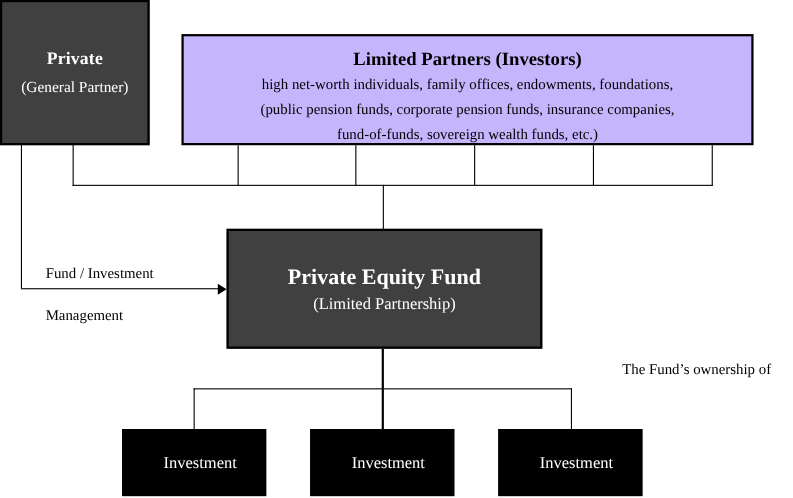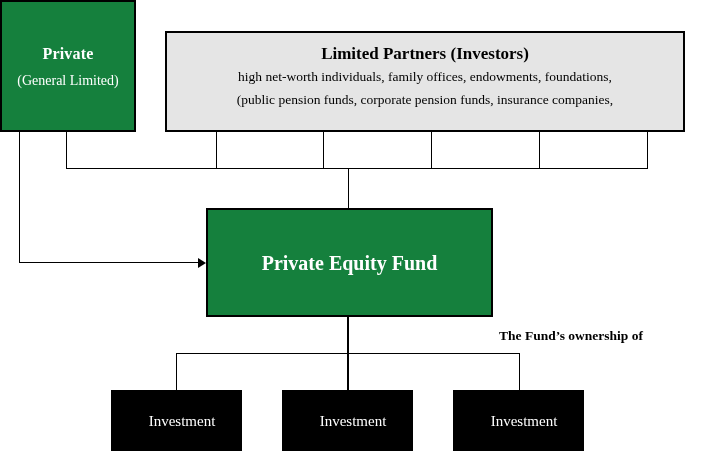--- a/index.html
+++ b/index.html
@@ -25,60 +25,60 @@
     flex-direction: column;
     align-items: center;
     justify-content: center;
     text-align: center;
   }
 
   
   #pe-firm {
     left: 0px;   top: 0px;
     width: 136px; height: 132px;
-    background: #15803d;
+    background: #404040;
     color: #ffffff;
   }
   #pe-firm .title {
     font-size: 16px;
     font-weight: bold;
     line-height: 1.32;
     letter-spacing: .2px;
   }
   #pe-firm .sub {
     font-size: 14px;
     margin-top: 9px;
     line-height: 1.2;
   }
 
   
   #limited-partners {
     left: 165px; top: 31px;
     width: 520px; height: 101px;
-    background: #e5e5e5;
+    background: #c4b5fd;
     color: #000000;
     justify-content: flex-start;
     padding-top: 11px;
   }
   #limited-partners .title {
     font-size: 17px;
     font-weight: bold;
     line-height: 1.2;
   }
   #limited-partners .sub {
     font-size: 13.5px;
     line-height: 1.42;
     margin-top: 3px;
   }
 
   
   #pe-fund {
     left: 206px; top: 208px;
     width: 287px; height: 109px;
-    background: #15803d;
+    background: #404040;
     color: #ffffff;
   }
   #pe-fund .title {
     font-size: 20px;
     font-weight: bold;
     line-height: 1.2;
   }
   #pe-fund .sub {
     font-size: 15px;
     margin-top: 4px;
@@ -126,60 +126,65 @@
     font-size: 13.5px;
     color: #000000;
     line-height: 1.42;
     white-space: pre;
   }
   #caption-ownership-fund { left: 353px; top: 186px; }
   #caption-fund-management { left: 28px; top: 220px; }
   #caption-portfolio-ownership {
     left: 441px; top: 326px;
     width: 260px;
-    text-align: center;
+    text-align: right;
     white-space: normal;
-    font-weight: bold;
   }
 </style>
 </head>
 <body>
 
 <div id="canvas">
 
   <div class="box" id="pe-firm">
     <div class="title">Private</div>
-    <div class="sub">(General Limited)</div>
+    <div class="sub">(General Partner)</div>
   </div>
 
   <div class="box" id="limited-partners">
     <div class="title">Limited Partners (Investors)</div>
     <div class="sub">high net-worth individuals, family offices, endowments, foundations,</div>
     <div class="sub">(public pension funds, corporate pension funds, insurance companies,</div>
+    <div class="sub">fund-of-funds, sovereign wealth funds, etc.)</div>
   </div>
 
   <div class="line-v" style="left:66px;  top:131px; height:38px;"></div>
   <div class="line-v" style="left:216px; top:132px; height:37px;"></div>
   <div class="line-v" style="left:323px; top:132px; height:37px;"></div>
   <div class="line-v" style="left:431px; top:132px; height:37px;"></div>
   <div class="line-v" style="left:539px; top:132px; height:37px;"></div>
   <div class="line-v" style="left:647px; top:132px; height:37px;"></div>
 
   <div class="line-h" style="left:66px; top:168px; width:582px;"></div>
 
   <div class="line-v" style="left:348px; top:168px; height:42px;"></div>
 
 
   <div class="line-v" style="left:19px; top:131px; height:131px;"></div>
   <div class="line-h" style="left:19px; top:262px; width:180px;"></div>
   <div class="arrow-right" style="left:198px; top:258px;"></div>
 
+  <div class="caption" id="caption-fund-management">
+    <span>Fund / Investment</span><br>
+    <span>Management</span>
+  </div>
 
   <div class="box" id="pe-fund">
     <div class="title">Private Equity Fund</div>
+    <div class="sub">(Limited Partnership)</div>
   </div>
 
   <div class="line-v thick-v" style="left:347px; top:317px; height:74px;"></div>
   <div class="line-h" style="left:176px; top:353px; width:344px;"></div>
   <div class="line-v" style="left:176px; top:353px; height:38px;"></div>
   <div class="line-v" style="left:519px; top:353px; height:38px;"></div>
 
   <div class="caption" id="caption-portfolio-ownership">
     <span>The Fund’s ownership of</span><br>
   </div>

